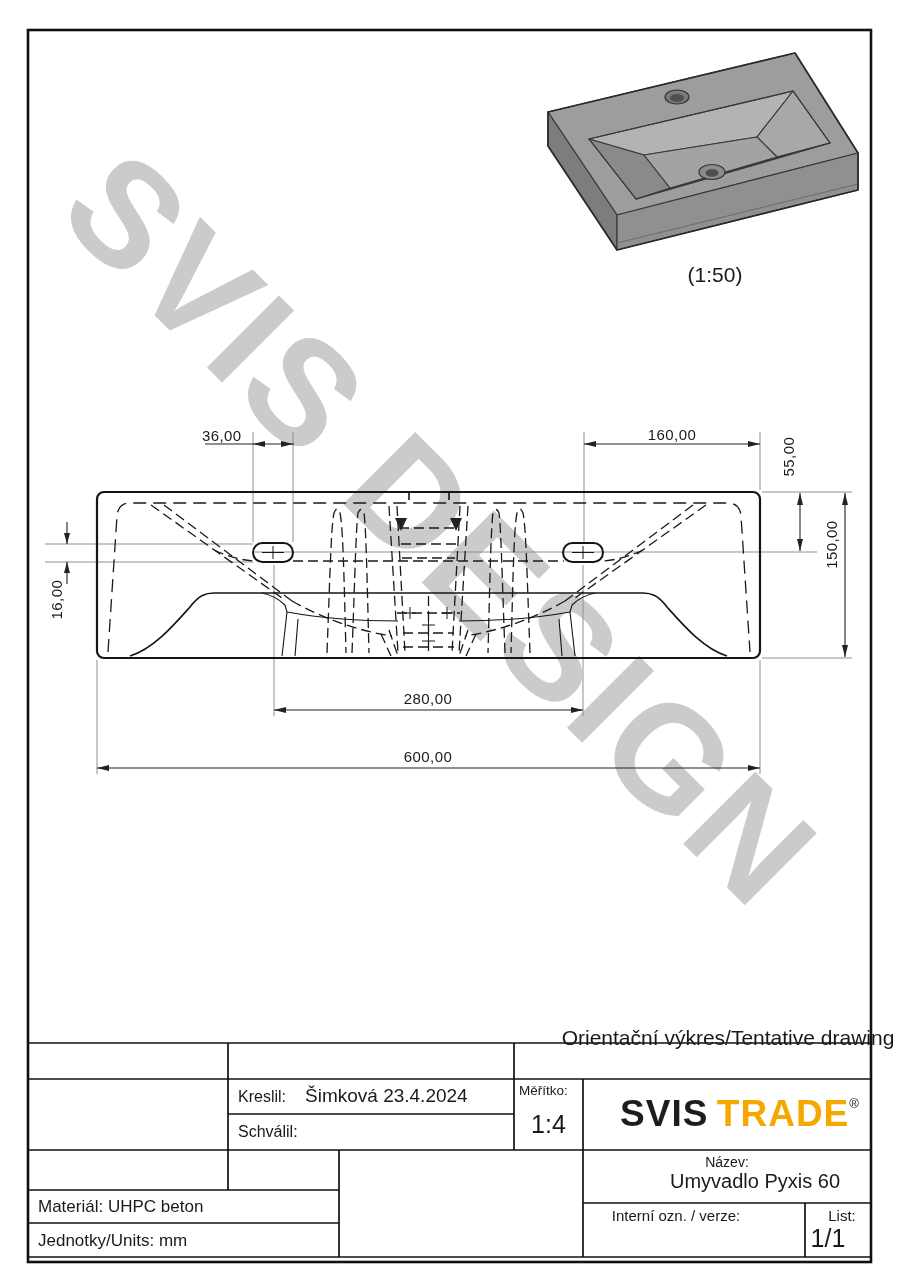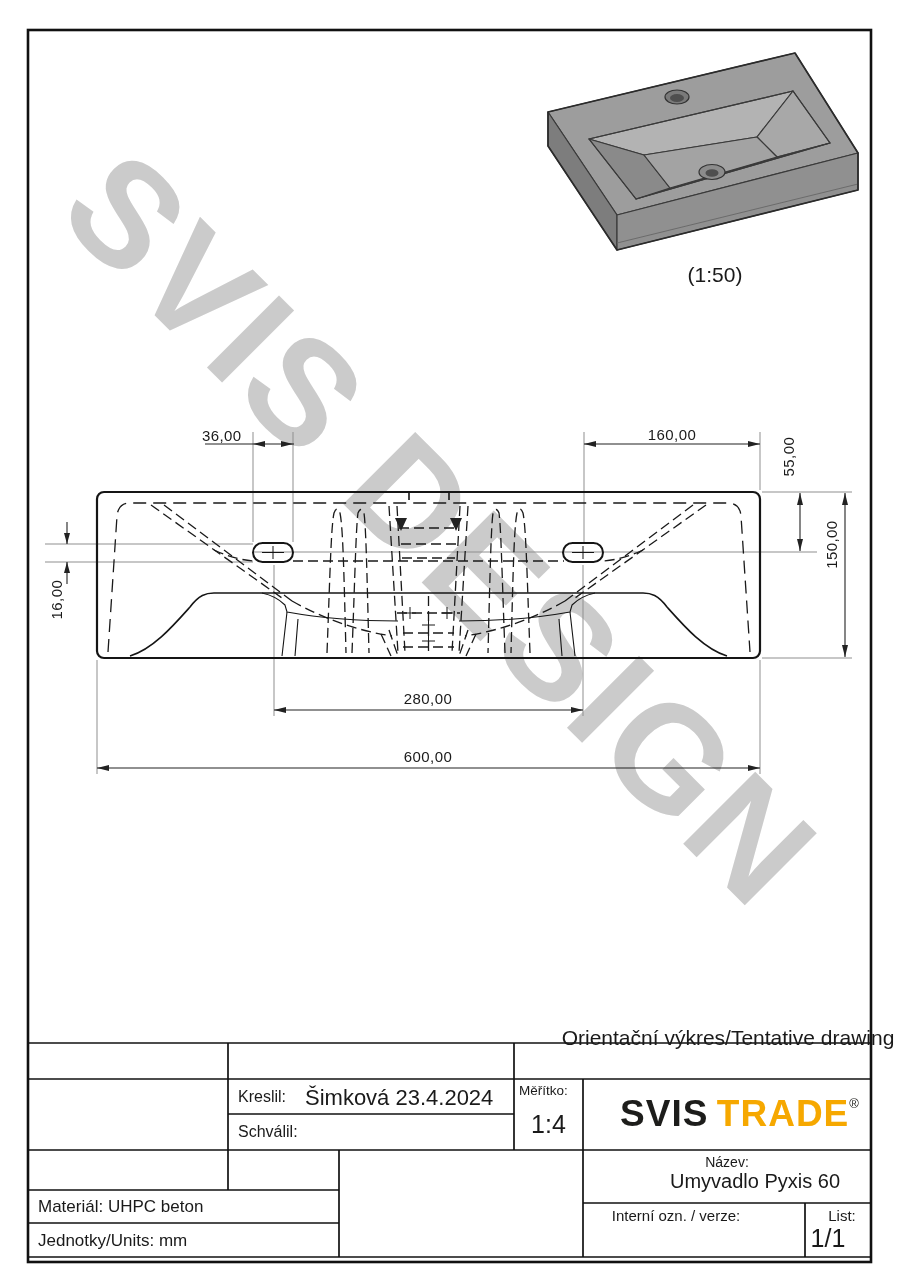--- a/index.html
+++ b/index.html
@@ -222,21 +222,21 @@
 <div class="txt dimtxt ctr" style="left:642px;top:426px;width:60px;">160,00</div>
 <div class="txt dimtxt rot" style="left:759px;top:448px;width:60px;">55,00</div>
 <div class="txt dimtxt rot" style="left:801px;top:536px;width:62px;">150,00</div>
 <div class="txt dimtxt rot" style="left:27px;top:591px;width:60px;">16,00</div>
 <div class="txt dimtxt ctr" style="left:398px;top:690px;width:60px;">280,00</div>
 <div class="txt dimtxt ctr" style="left:398px;top:748px;width:60px;">600,00</div>
 
 <div class="txt ctr" style="left:514px;top:1026px;width:428px;font-size:21px;">Orientační výkres/Tentative drawing</div>
 
 <div class="txt" style="left:238px;top:1088px;font-size:16px;">Kreslil:</div>
-<div class="txt" style="left:305px;top:1085px;font-size:22px;">Šimková 23.4.2024</div>
+<div class="txt" style="left:305px;top:1085px;font-size:19px;">Šimková 23.4.2024</div>
 <div class="txt" style="left:238px;top:1123px;font-size:16px;">Schválil:</div>
 <div class="txt" style="left:320px;top:1123px;font-size:16px;"></div>
 
 <div class="txt" style="left:519px;top:1083px;font-size:13.5px;">Měřítko:</div>
 <div class="txt ctr" style="left:514px;top:1110px;width:69px;font-size:25px;">1:4</div>
 
 <div class="txt ctr" style="left:567px;top:1093px;width:345px;">
   <span class="logo-svis">SVIS</span><span class="logo-svis"> </span><span class="logo-trade">TRADE</span><span class="logo-reg">®</span>
 </div>
 

